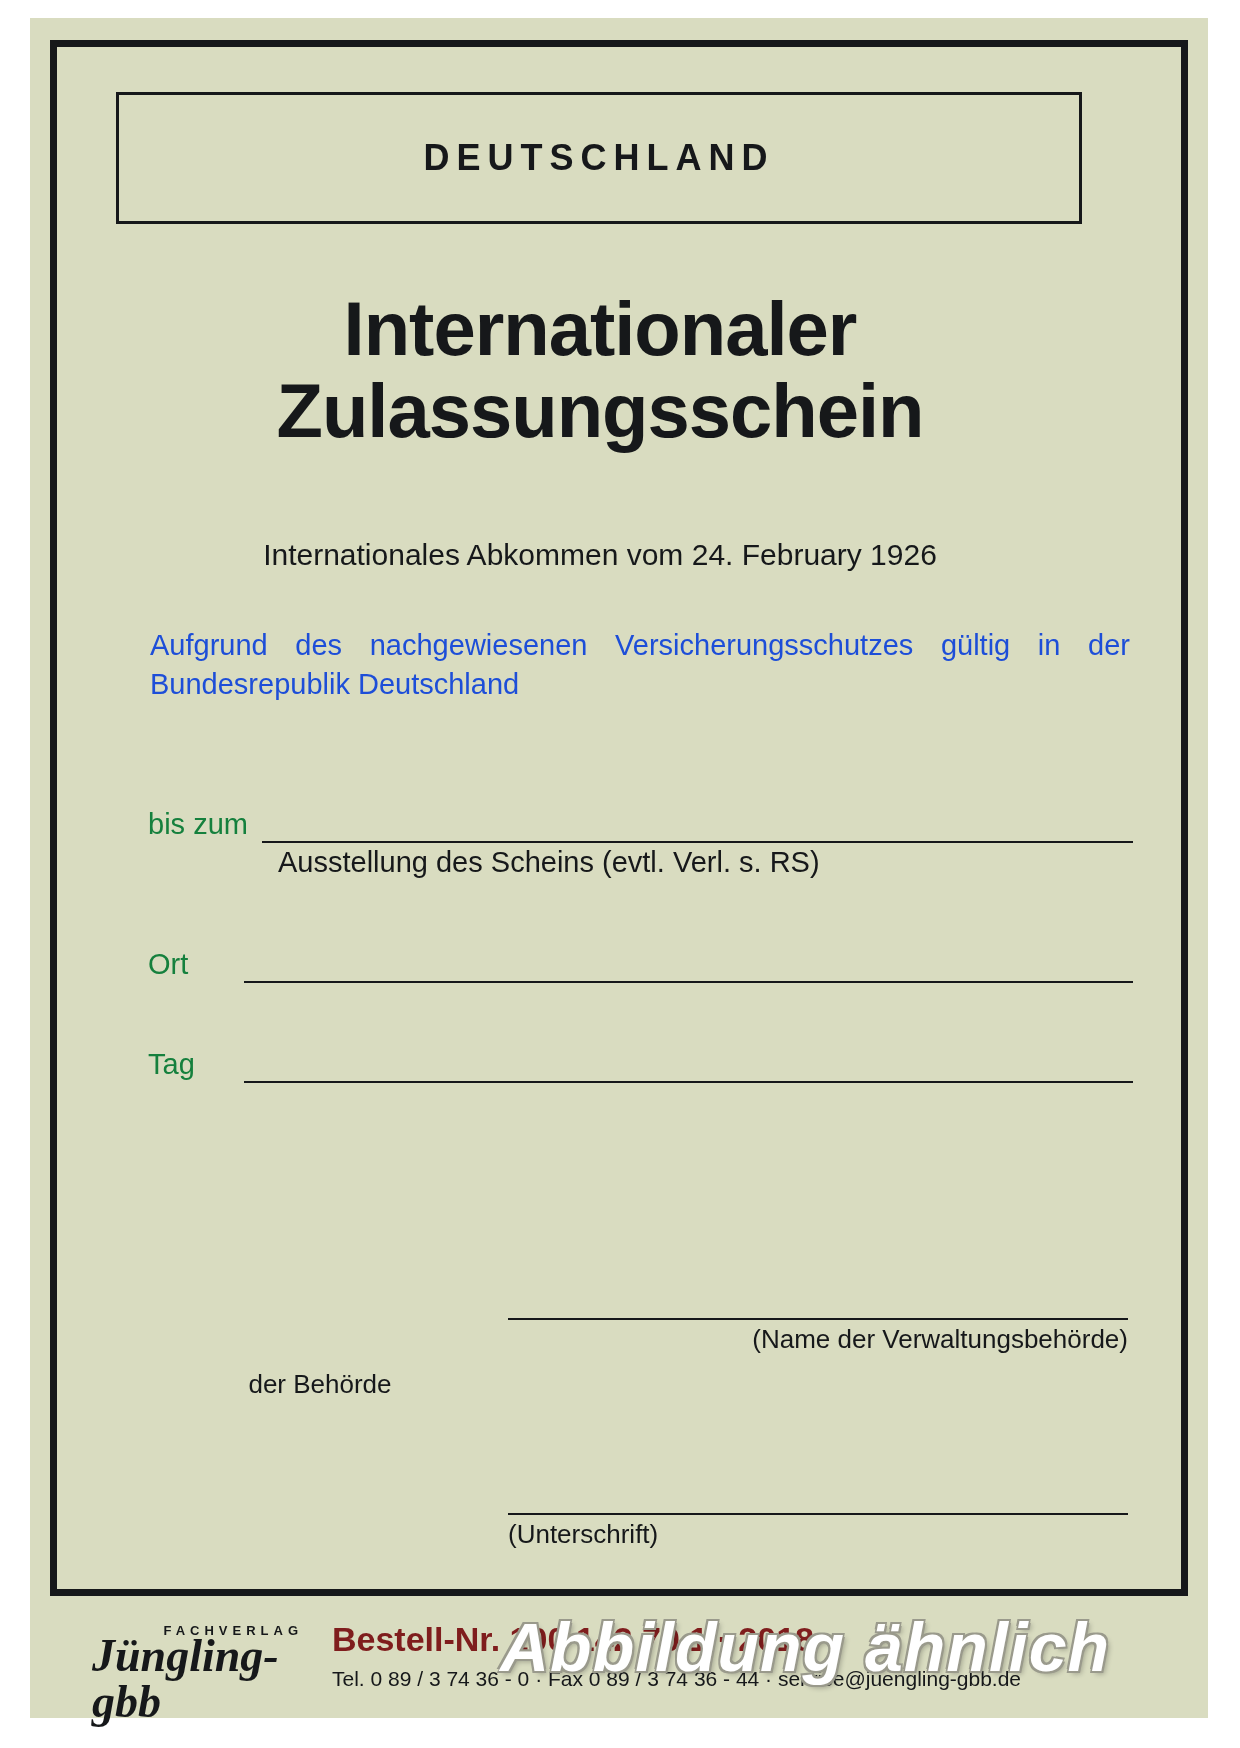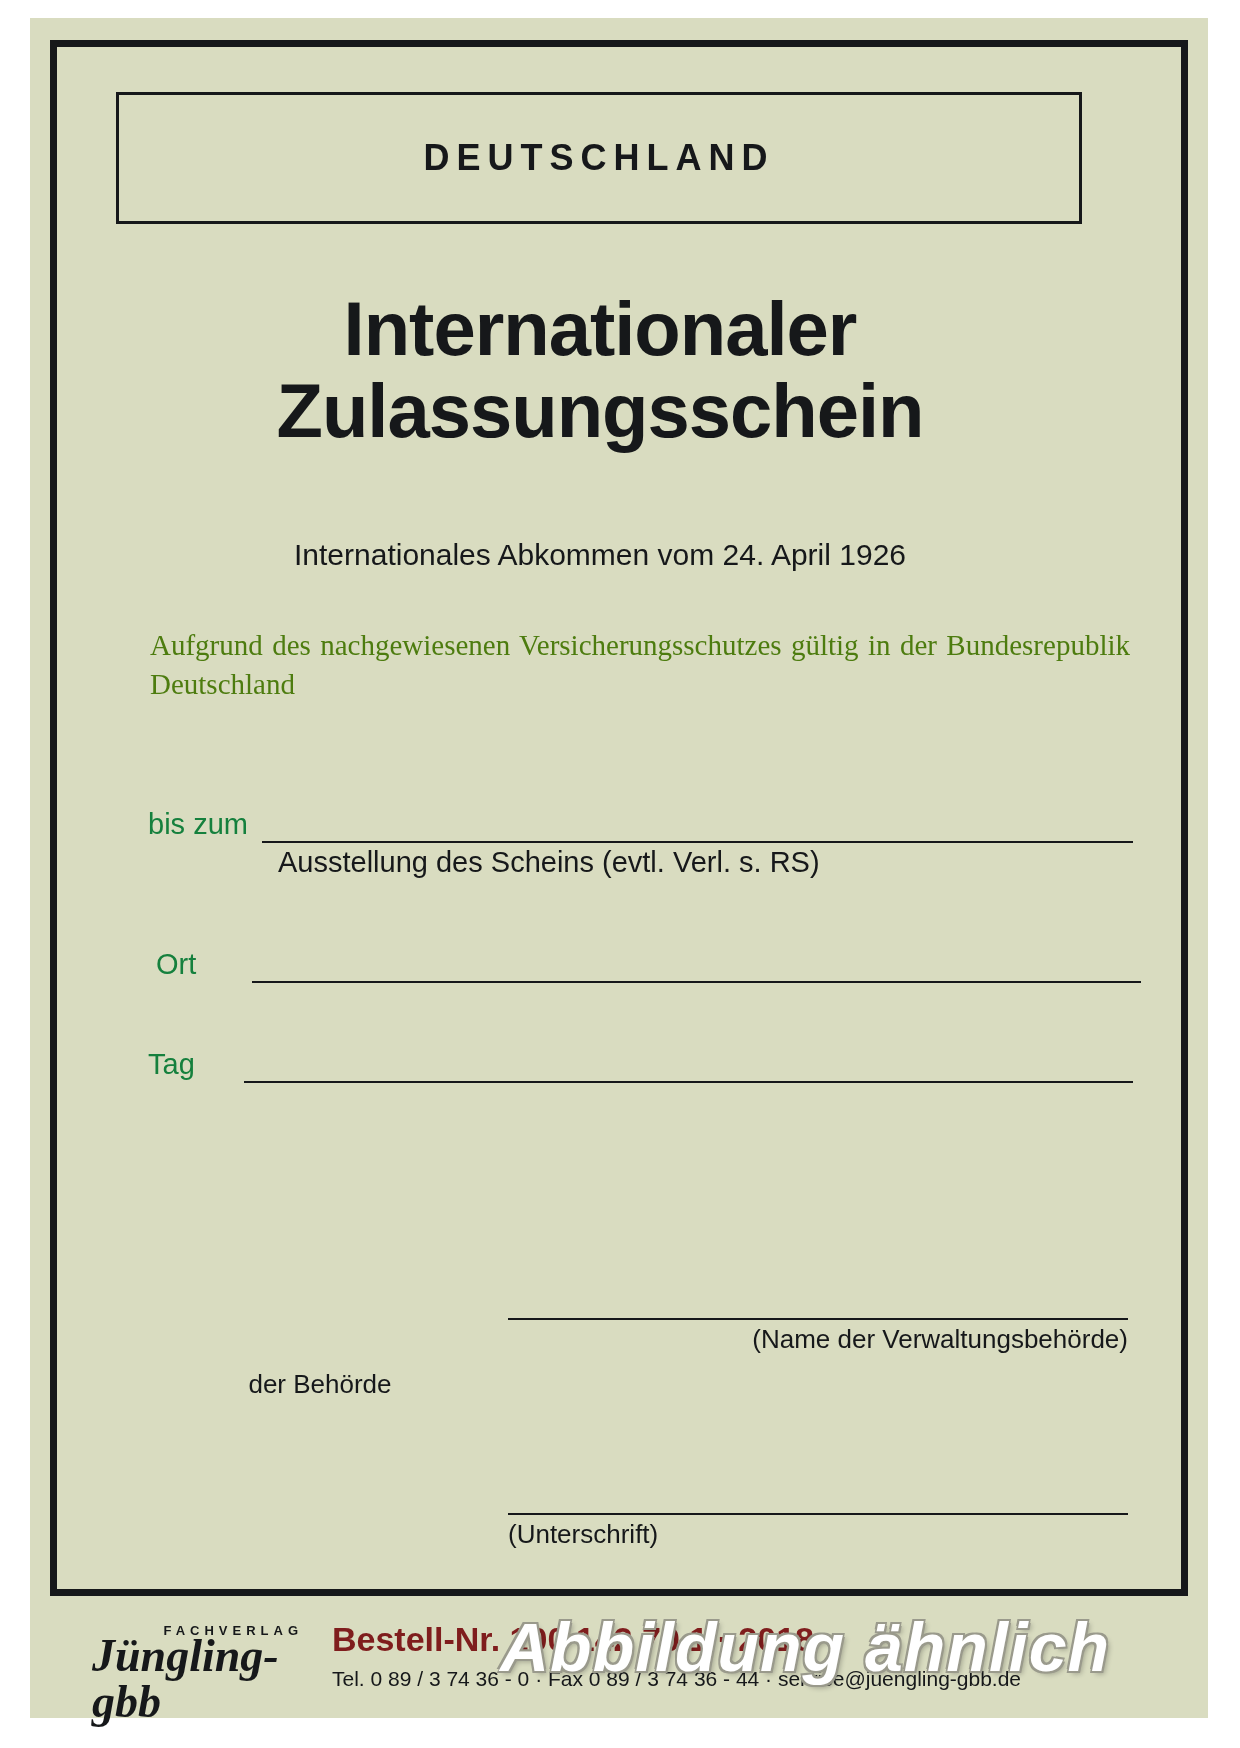--- a/index.html
+++ b/index.html
@@ -96,24 +96,23 @@
     font-size: 30px;
     color: #16181a;
   }
 
   .validity {
     position: absolute;
     left: 120px;
     top: 608px;
     width: 980px;
     font-size: 29px;
-    color: #4d7c0f;
+    color: #1d4ed8;
     line-height: 1.33;
     text-align: justify;
-    font-family: Liberation Serif, serif;
   }
 
   
   .field {
     position: absolute;
     display: flex;
     align-items: flex-end;
   }
   .field-label {
     font-size: 29px;
@@ -130,21 +129,21 @@
   #f-biszum .rule { flex: 1; margin-left: 14px; }
 
   .sub-note {
     position: absolute;
     left: 248px;
     top: 828px;
     font-size: 29px;
     color: #16181a;
   }
 
-  #f-ort { left: 126px; top: 930px; width: 985px; }
+  #f-ort { left: 118px; top: 930px; width: 985px; }
   #f-ort .field-label { width: 72px; }
   #f-ort .rule { flex: 1; margin-left: 24px; }
 
   #f-tag { left: 118px; top: 1030px; width: 985px; }
   #f-tag .field-label { width: 72px; }
   #f-tag .rule { flex: 1; margin-left: 24px; }
 
   
   .auth-line {
     position: absolute;
@@ -271,21 +270,21 @@
 
     <div class="header-box">
       <div class="country">DEUTSCHLAND</div>
     </div>
 
     <div class="title-block">
       <div class="title-line">Internationaler</div>
       <div class="title-line">Zulassungsschein</div>
     </div>
 
-    <div class="agreement">Internationales Abkommen vom 24. April 1926</div>
+    <div class="agreement">Internationales Abkommen vom 24. February 1926</div>
 
     <div class="validity">Aufgrund des nachgewiesenen Versicherungsschutzes gültig in der Bundesrepublik Deutschland</div>
 
     <div class="field" id="f-biszum">
       <span class="field-label">bis zum</span>
       <span class="rule"></span>
     </div>
     <div class="sub-note">Ausstellung des Scheins (evtl. Verl. s. RS)</div>
 
     <div class="field" id="f-ort">

